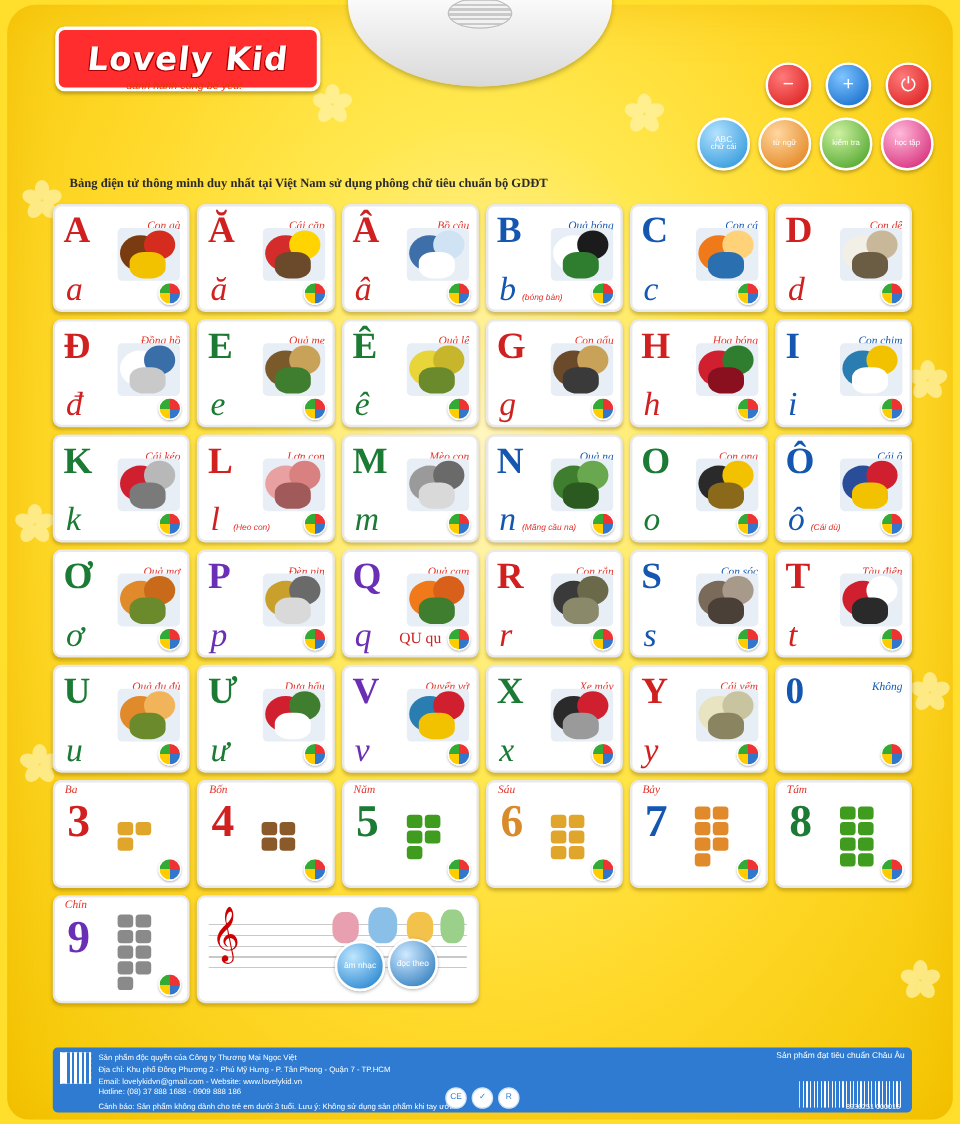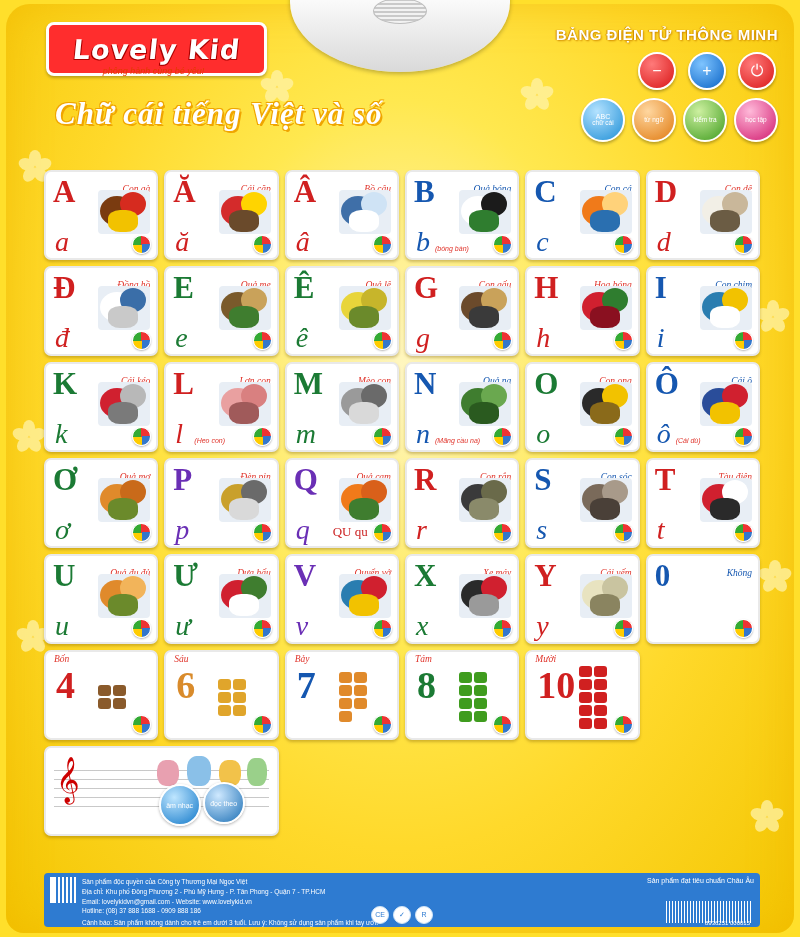--- a/index.html
+++ b/index.html
@@ -233,23 +233,22 @@
       <span style="transform:rotate(288deg)"></span>
     </div>
 
   <div class="speaker">
     <div class="grill"></div>
   </div>
 
   <div class="logo">
     <div class="logo-txt">Lovely Kid</div>
   </div>
-  <div class="logo-sub">phông hành cùng bé yêu!</div>
-
-  <div class="brand-right">BẢNG ĐIỆN TỬ THÔNG MINH</div>
+  <div class="logo-sub">dành hành cùng bé yêu!</div>
+
 
   <div class="btn-row">
     <div class="rbtn red">−</div>
     <div class="rbtn blue">+</div>
     <div class="rbtn red2">⏻</div>
   </div>
 
   <div class="mode-row">
     <div class="mode m1">
       <span>ABC</span>
@@ -259,21 +258,21 @@
       <span class="cap">từ ngữ</span>
     </div>
     <div class="mode m3">
       <span class="cap">kiểm tra</span>
     </div>
     <div class="mode m4">
       <span class="cap">học tập</span>
     </div>
   </div>
 
-  <div class="title">Chữ cái tiếng Việt và số</div>
+  <div class="subtitle">Bảng điện tử thông minh duy nhất tại Việt Nam sử dụng phông chữ tiêu chuẩn bộ GDĐT</div>
 
   <div class="grid" id="grid">
       <div class="cell">
         <div class="cap">Con gà</div>
         <div class="up" style="color:#d02020">A</div>
         <div class="lo" style="color:#d02020">a</div>
         <div class="pic">
           <div class="blob" style="left:2px;top:6px;width:34px;height:30px;background:#7a3b10"></div>
           <div class="blob" style="left:22px;top:2px;width:26px;height:24px;background:#d62b1f"></div>
           <div class="blob" style="left:10px;top:20px;width:30px;height:22px;background:#f2c200;border-radius:40%"></div>
@@ -590,30 +589,52 @@
           <div class="blob" style="left:2px;top:6px;width:34px;height:30px;background:#e8e3c0"></div>
           <div class="blob" style="left:22px;top:2px;width:26px;height:24px;background:#c9c4a0"></div>
           <div class="blob" style="left:10px;top:20px;width:30px;height:22px;background:#8a8460;border-radius:40%"></div>
         </div>
         <div class="touch"></div>
       </div>
       <div class="cell">
         <div class="cap blue">Không</div>
         <div class="up" style="color:#1557b0">0</div>
         <div class="lo" style="color:#1557b0"></div>
+        <div class="touch"></div>
+      </div>
+      <div class="cell num">
+        <div class="cap">Ba</div>
+        <div class="up" style="color:#d02020">3</div>
+        <div class="items">
+          <i style="background:#e0a52b"></i>
+          <i style="background:#e0a52b"></i>
+          <i style="background:#e0a52b"></i>
+        </div>
         <div class="touch"></div>
       </div>
       <div class="cell num">
         <div class="cap">Bốn</div>
         <div class="up" style="color:#d02020">4</div>
         <div class="items">
           <i style="background:#8a5a2b"></i>
           <i style="background:#8a5a2b"></i>
           <i style="background:#8a5a2b"></i>
           <i style="background:#8a5a2b"></i>
+        </div>
+        <div class="touch"></div>
+      </div>
+      <div class="cell num">
+        <div class="cap">Năm</div>
+        <div class="up" style="color:#1b7a34">5</div>
+        <div class="items">
+          <i style="background:#3f9c1e"></i>
+          <i style="background:#3f9c1e"></i>
+          <i style="background:#3f9c1e"></i>
+          <i style="background:#3f9c1e"></i>
+          <i style="background:#3f9c1e"></i>
         </div>
         <div class="touch"></div>
       </div>
       <div class="cell num">
         <div class="cap">Sáu</div>
         <div class="up" style="color:#d98b2b">6</div>
         <div class="items">
           <i style="background:#e0a52b"></i>
           <i style="background:#e0a52b"></i>
           <i style="background:#e0a52b"></i>
@@ -646,33 +667,32 @@
           <i style="background:#3f9c1e"></i>
           <i style="background:#3f9c1e"></i>
           <i style="background:#3f9c1e"></i>
           <i style="background:#3f9c1e"></i>
           <i style="background:#3f9c1e"></i>
           <i style="background:#3f9c1e"></i>
         </div>
         <div class="touch"></div>
       </div>
       <div class="cell num">
-        <div class="cap">Mười</div>
-        <div class="up" style="color:#d02020">10</div>
+        <div class="cap">Chín</div>
+        <div class="up" style="color:#6a2fb5">9</div>
         <div class="items">
-          <i style="background:#d02020"></i>
-          <i style="background:#d02020"></i>
-          <i style="background:#d02020"></i>
-          <i style="background:#d02020"></i>
-          <i style="background:#d02020"></i>
-          <i style="background:#d02020"></i>
-          <i style="background:#d02020"></i>
-          <i style="background:#d02020"></i>
-          <i style="background:#d02020"></i>
-          <i style="background:#d02020"></i>
+          <i style="background:#8a8a8a"></i>
+          <i style="background:#8a8a8a"></i>
+          <i style="background:#8a8a8a"></i>
+          <i style="background:#8a8a8a"></i>
+          <i style="background:#8a8a8a"></i>
+          <i style="background:#8a8a8a"></i>
+          <i style="background:#8a8a8a"></i>
+          <i style="background:#8a8a8a"></i>
+          <i style="background:#8a8a8a"></i>
         </div>
         <div class="touch"></div>
       </div>
       <div class="cell wide music">
         <div class="staff"></div>
         <div class="clef">𝄞</div>
         <div class="kids">
      <div class="blob" style="position:absolute;left:6px;top:6px;width:22px;height:26px;background:#e8a0b0;border-radius:40%"></div>
      <div class="blob" style="position:absolute;left:36px;top:2px;width:24px;height:30px;background:#8ac0e8;border-radius:40%"></div>
      <div class="blob" style="position:absolute;left:68px;top:6px;width:22px;height:26px;background:#f2c24a;border-radius:40%"></div>

